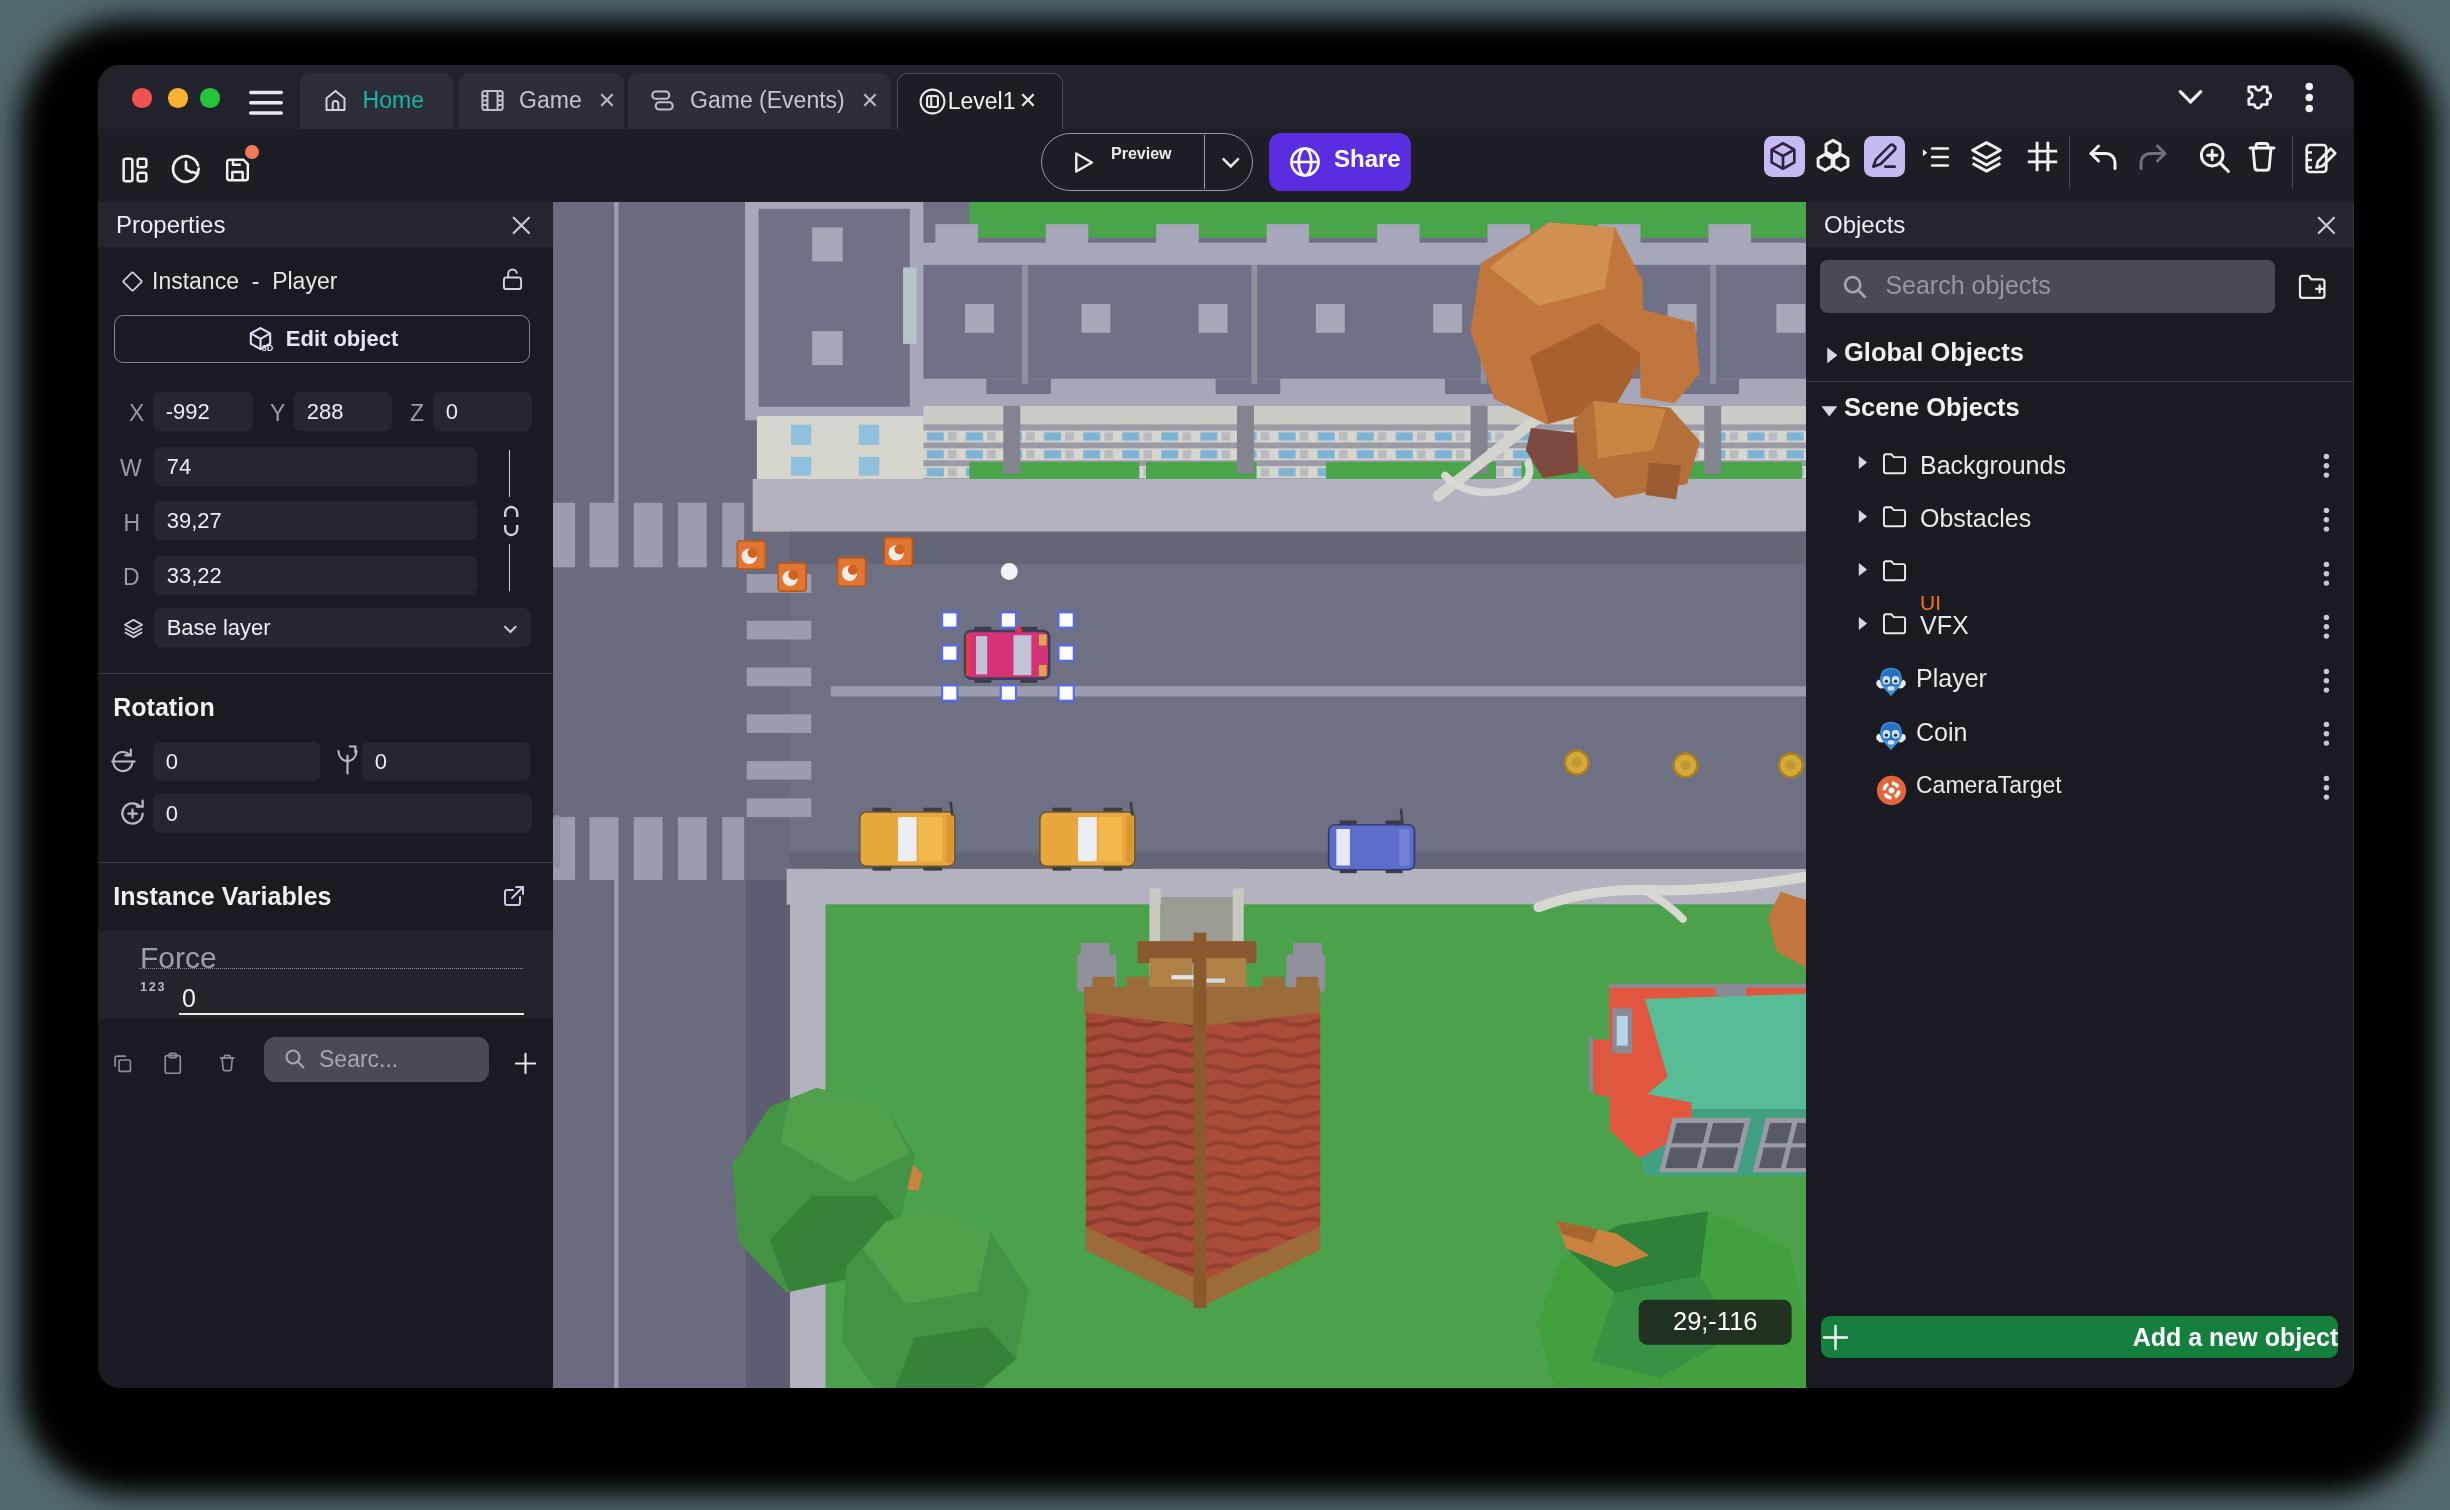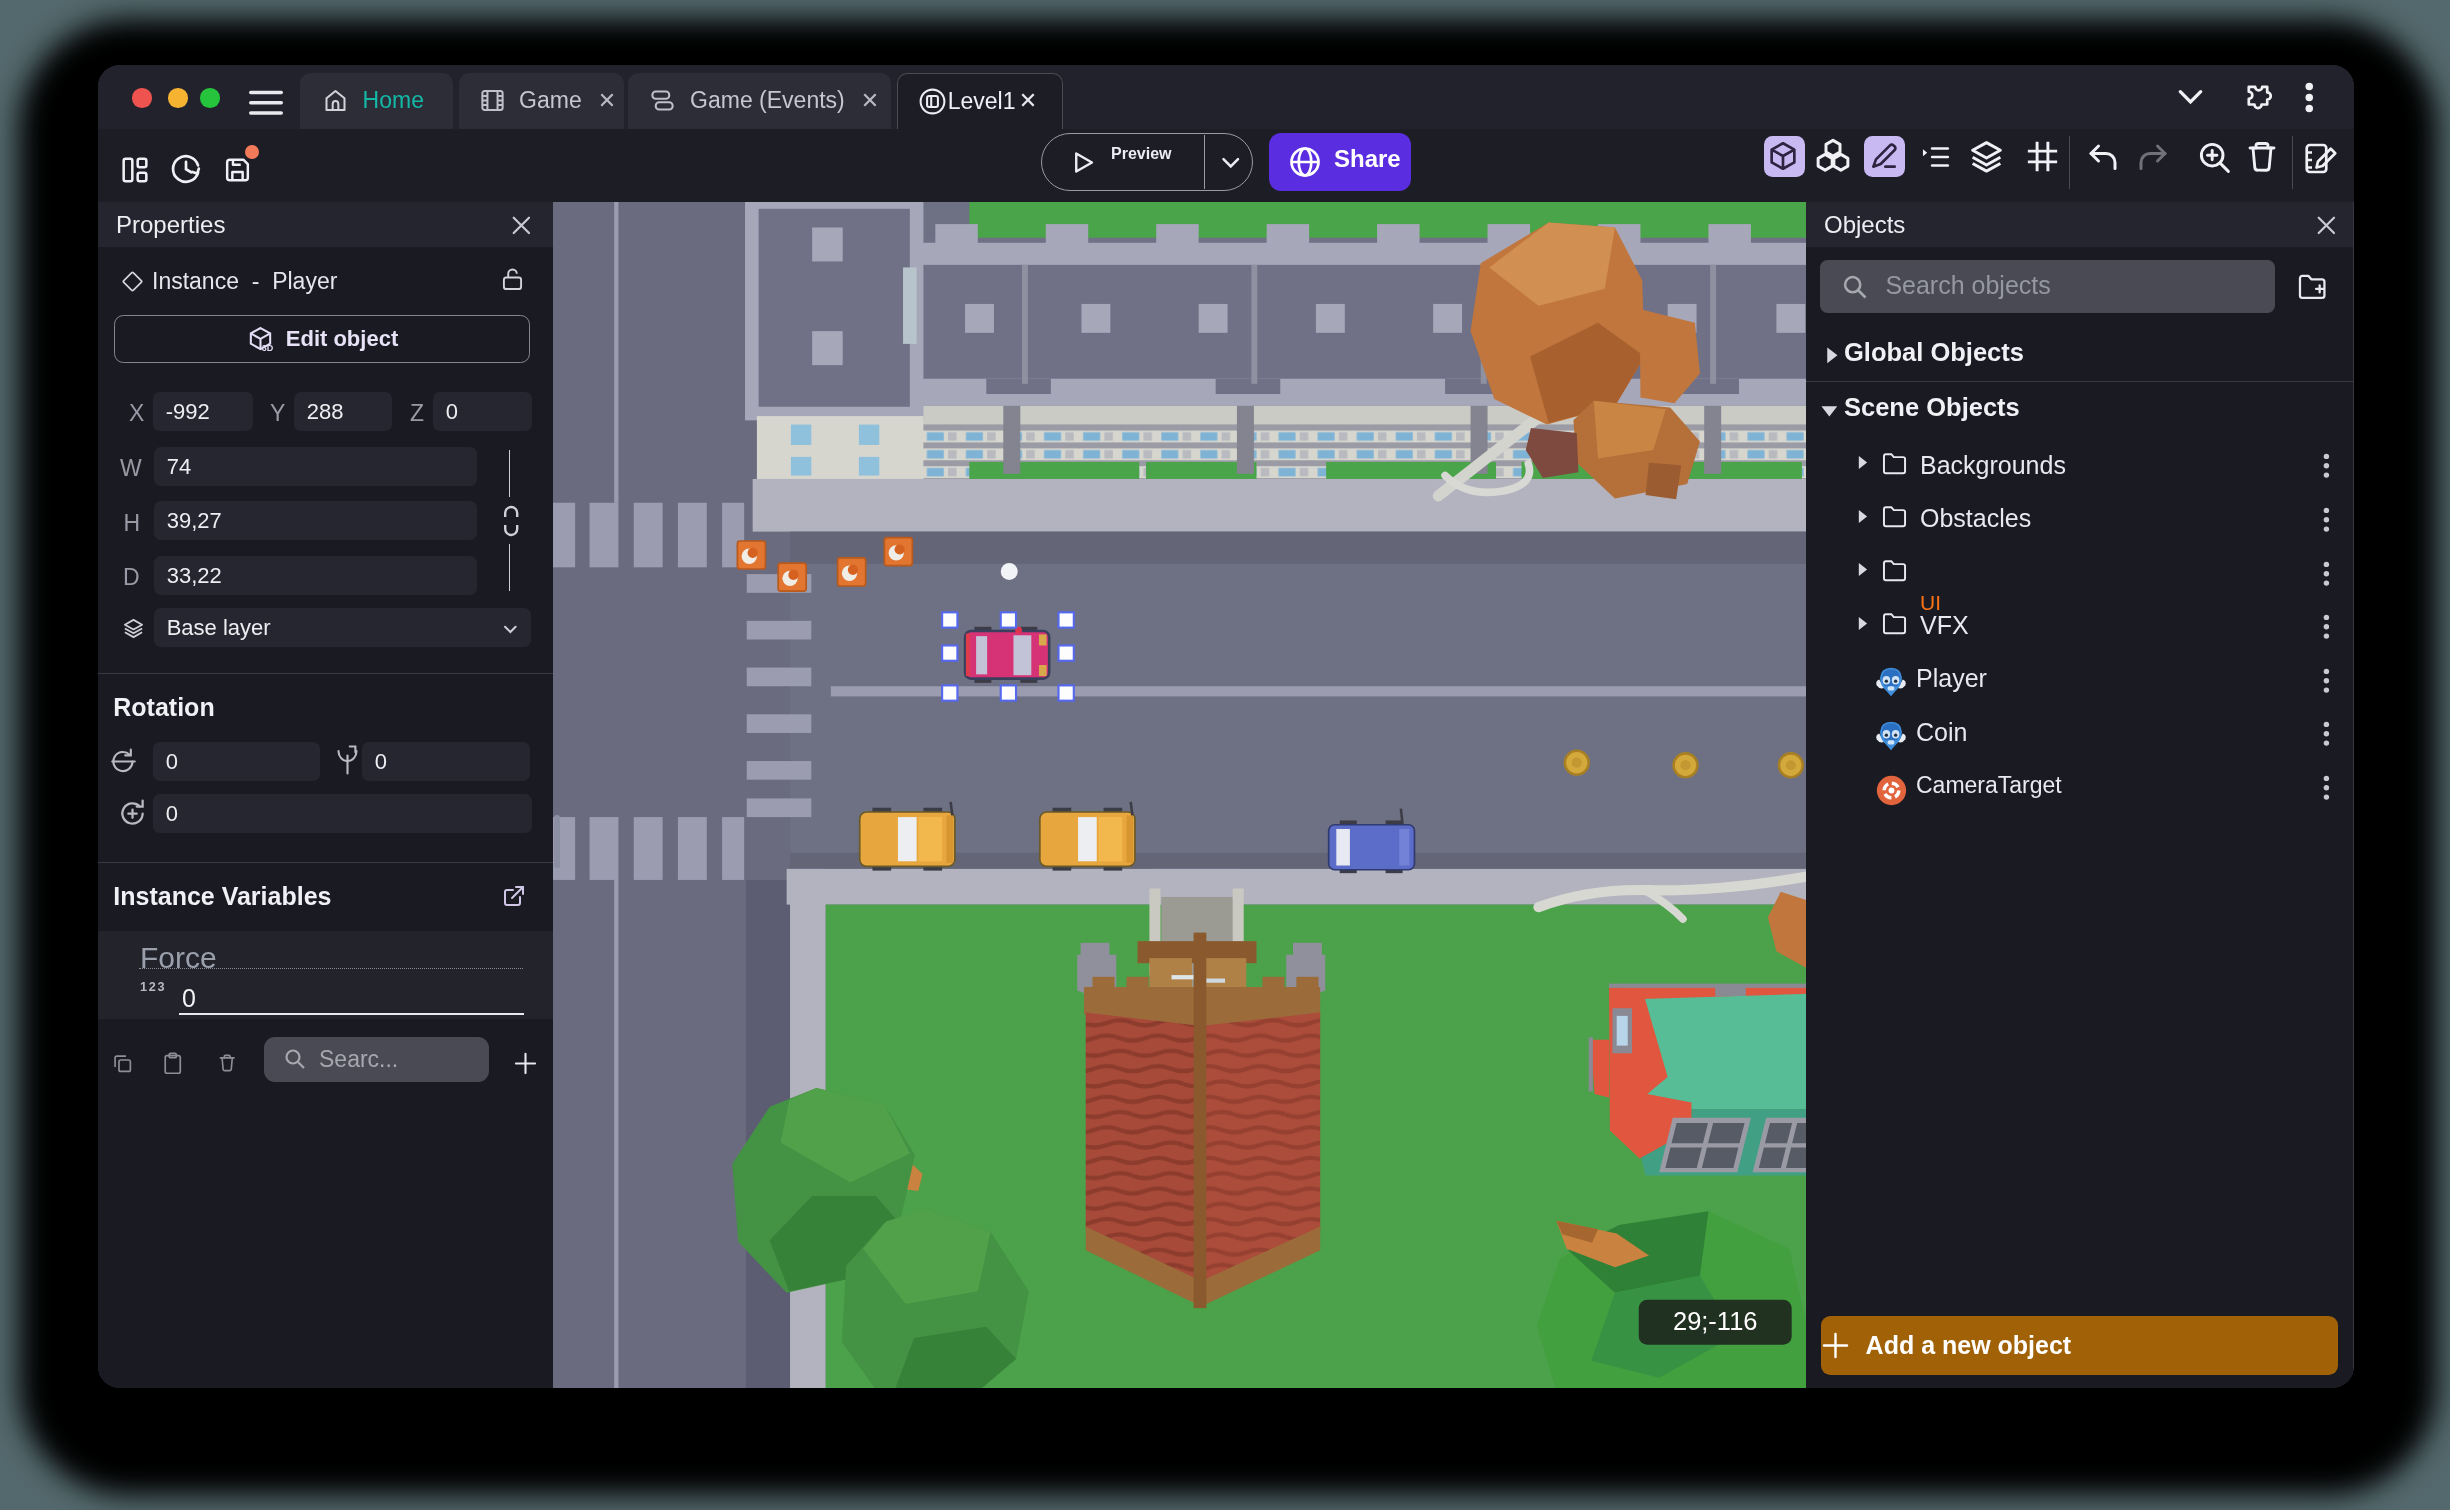--- a/index.html
+++ b/index.html
@@ -743,21 +743,21 @@
           <circle cx="18" cy="18" r="8.5" stroke-dasharray="9 4.4"></circle>
         </g>
       <circle cx="18" cy="18" r="3.4" fill="#fff"></circle>
     </svg>
     <div class="abs" style="left:110px;top:570px;font-size:23px;color:#e8e8ee;">CameraTarget</div>
     <svg class="abs" style="left:517px;top:573px;" width="6.8" height="25.5" viewBox="0 0 8 30" fill="#c9c9d3">
         <circle cx="4" cy="4" r="3.2"></circle>
         <circle cx="4" cy="15" r="3.2"></circle>
         <circle cx="4" cy="26" r="3.2"></circle>
       </svg>
-    <div class="abs" style="left:15.3px;top:1114px;width:517px;height:59px;background:#a16207;border-radius:9.3px;display:flex;align-items:center;justify-content:flex-start;gap:15.3px;">
+    <div class="abs" style="left:15.3px;top:1114px;width:517px;height:42px;background:#15803d;border-radius:9.3px;display:flex;align-items:center;justify-content:space-between;gap:15.3px;">
       <svg width="29" height="29" viewBox="0 0 24 24" stroke="#fff" stroke-width="2" stroke-linecap="round">
           <line x1="12" y1="2.5" x2="12" y2="21.5"></line>
           <line x1="2.5" y1="12" x2="21.5" y2="12"></line>
         </svg>
       <span style="font-size:25px;font-weight:bold;color:#fff;">Add a new object</span>
     </div>
   </div>
 </div>
 
 

